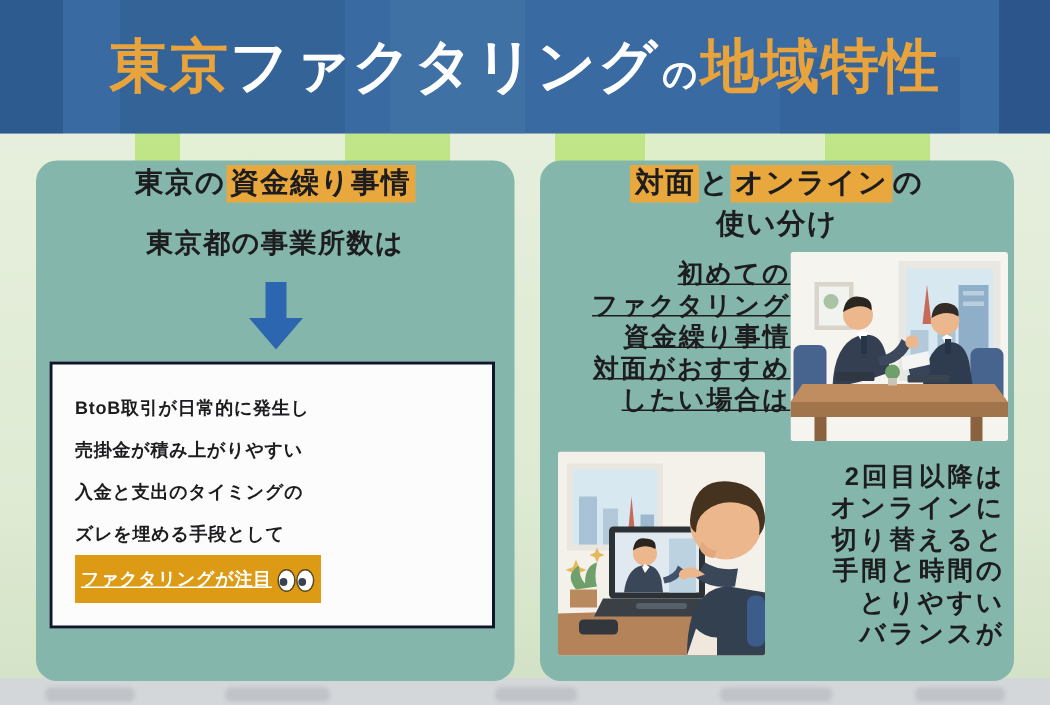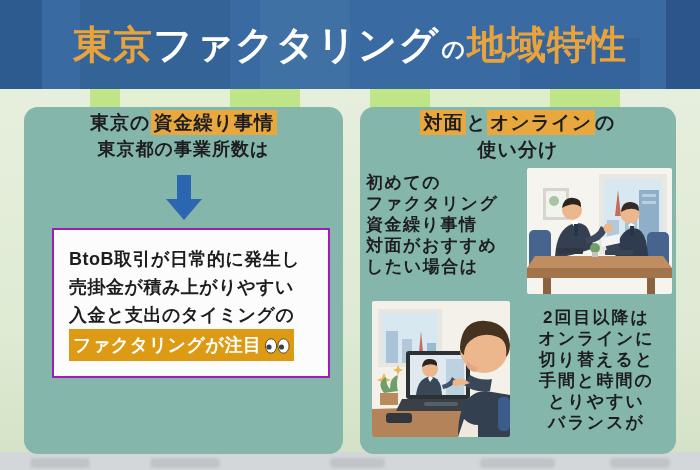--- a/index.html
+++ b/index.html
@@ -33,34 +33,34 @@
   .t-small{font-size:23px;margin:10px 1px 0 2px;}
 
   
   .panel{position:absolute;top:107px;height:347px;background:#84b6ab;border-radius:14px;box-sizing:border-box;}
   .panel-left{left:24px;width:319px;}
   .panel-right{left:360px;width:316px;}
   .panel h2{margin:2px 8px 0;text-align:center;font-size:19px;font-weight:bold;color:#1d1d1f;line-height:27px;letter-spacing:1px;}
   .hl-gold{background:#e9a83e;padding:2px 3px;}
 
   
-  .fact{text-align:center;font-size:18px;font-weight:bold;color:#1d1d1f;line-height:26px;letter-spacing:1px;}
+  .fact{margin-top:13px;text-align:center;font-size:18px;font-weight:bold;color:#1d1d1f;line-height:26px;letter-spacing:1px;}
   .arrow-wrap{display:flex;justify-content:center;margin-top:13px;}
-  .note-box{margin:7px 13px 0 28px;background:#fcfcfd;border:2px solid #a21caf;padding:15px 8px 15px 15px;
-            font-size:18px;font-weight:bold;color:#1d1d1f;line-height:28px;letter-spacing:.5px;}
-  .hl-deep{background:#dc9a15;color:#ffffff;padding:2px 4px;display:inline-flex;align-items:center;gap:3px;}
+  .note-box{margin:7px 13px 0 9px;background:#fcfcfd;border:2px solid #0f172a;padding:15px 8px 15px 15px;
+            font-size:12px;font-weight:bold;color:#1d1d1f;line-height:28px;letter-spacing:.5px;}
+  .hl-deep{background:#dc9a15;color:#ffffff;padding:2px 4px;display:inline-flex;align-items:center;gap:3px;text-decoration:underline;}
   .eyes{margin-top:2px;}
 
   
   .row{display:flex;align-items:flex-start;}
   .row1{margin:5px 4px 0 6px;}
   .row2{margin:7px 6px 0 12px;}
   .rtext{font-size:17px;font-weight:bold;color:#1d1d1f;line-height:21px;letter-spacing:1.5px;}
-  .rtext.center{flex:1;text-align:left;padding-top:4px;}
-  .rtext.left{flex:1;text-align:center;padding:6px 0 0 13px;letter-spacing:2px;}
+  .rtext.center{flex:1;text-align:right;padding-top:4px;text-decoration:underline;}
+  .rtext.left{flex:1;text-align:right;padding:6px 0 0 13px;letter-spacing:2px;}
   .illus{flex:none;border-radius:2px;display:block;}
 </style>
 </head>
 <body>
 
 <div class="stage">
 
   <div class="bg-city">
     <div class="bg-bld b1"></div>
     <div class="bg-bld b2"></div>
@@ -100,20 +100,21 @@
     <div class="arrow-wrap">
       <svg width="38" height="46" viewBox="0 0 38 46" aria-hidden="true">
         <rect x="12" y="0" width="14" height="25" fill="#2d66b0"></rect>
         <polygon points="1,24 37,24 19,45" fill="#2d66b0"></polygon>
       </svg>
     </div>
     <div class="note-box">
       <div>BtoB取引が日常的に発生し</div>
       <div>売掛金が積み上がりやすい</div>
       <div>入金と支出のタイミングの</div>
+      <div>ズレを埋める手段として</div>
       <div>
         <span class="hl-deep">
           <span>ファクタリングが注目</span>
           <svg class="eyes" width="26" height="16" viewBox="0 0 26 16" aria-hidden="true">
             <ellipse cx="7" cy="8" rx="5.6" ry="7.2" fill="#ffffff" stroke="#5b4a1f" stroke-width="1"></ellipse>
             <ellipse cx="19.5" cy="8" rx="5.6" ry="7.2" fill="#ffffff" stroke="#5b4a1f" stroke-width="1"></ellipse>
             <circle cx="5" cy="9" r="2.6" fill="#384253"></circle>
             <circle cx="17.5" cy="9" r="2.6" fill="#384253"></circle>
           </svg>
         </span>

